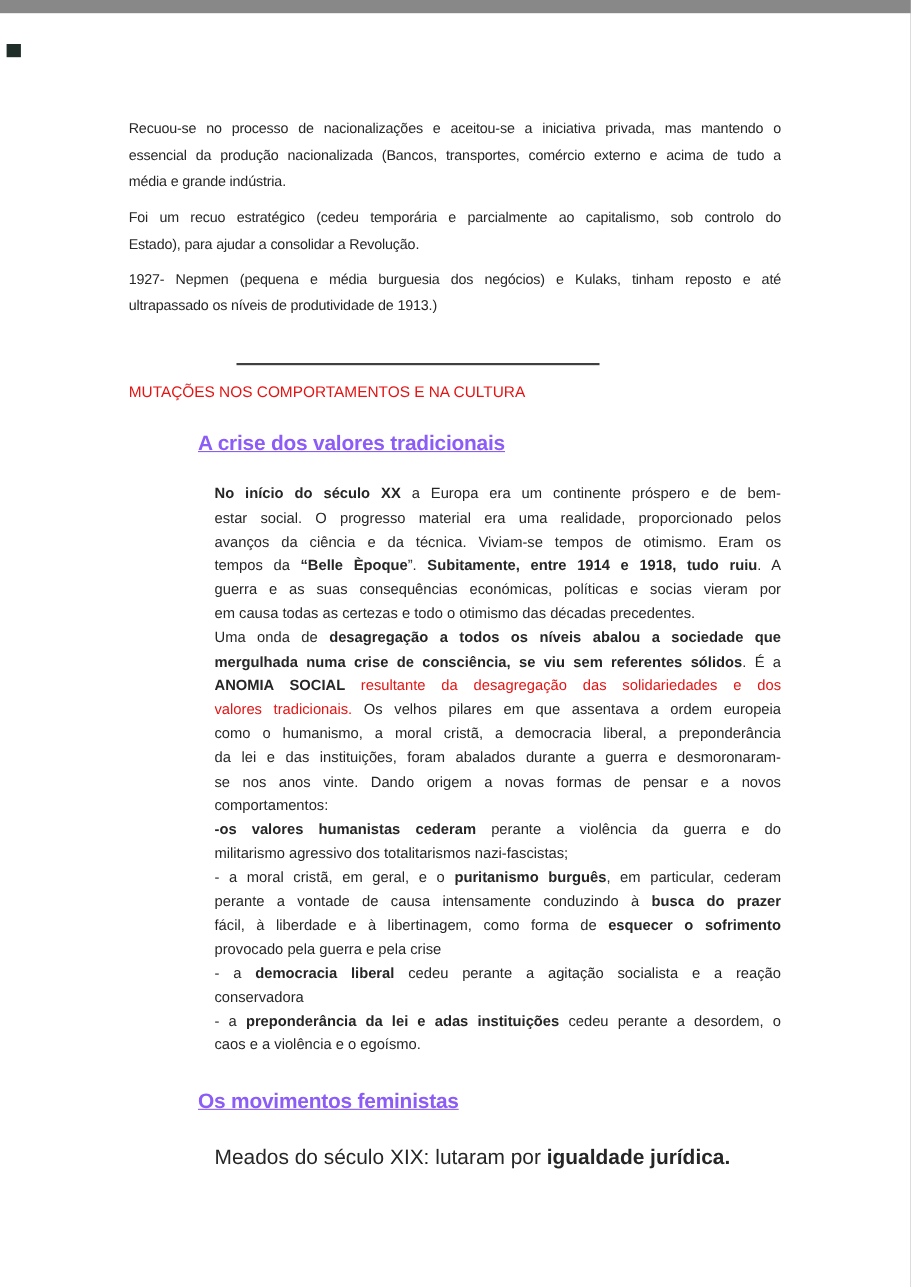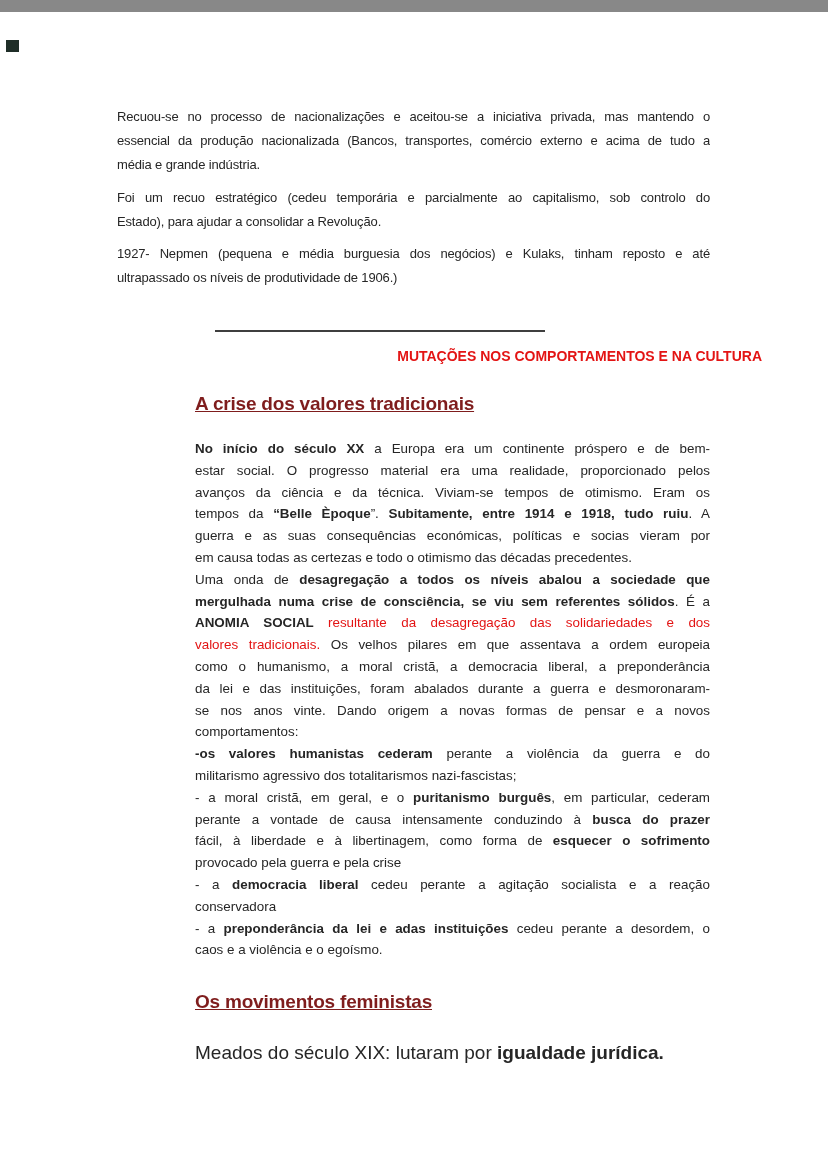--- a/index.html
+++ b/index.html
@@ -44,29 +44,29 @@
   .final .line{max-height:20px;}
   .line-end{text-align-last:left;}
   .bold{font-weight:700;}
   .red{color:var(--red,#e31414);}
   .divider{
     position:absolute;left:215px;top:318px;width:330px;height:0;
     border-top:2px solid var(--rule,#3f3f3f);
   }
   .red-title{
     position:absolute;left:117px;top:336px;width:645px;
-    text-align:right;
-    font-size:14px;font-weight:700;
+    text-align:left;
+    font-size:14px;font-weight:400;
     color:var(--red,#e31414);
   }
   .heading{
-    position:absolute;left:195px;margin:0;
+    position:absolute;left:180px;margin:0;
     font-size:19px;font-weight:700;
     text-decoration:underline;
-    color:#7f1d1d;
+    color:#8b5cf6;
     letter-spacing:-0.2px;
   }
   .h1{top:381px;}
   .h2{top:979px;}
 </style>
 </head>
 <body>
 
 <div class="page" style="--bg: #ffffff; --ink: #262626; --red: #e31414; --rule: #3f3f3f; --mark: #1f2e28;">
   <div class="corner"></div>
@@ -76,21 +76,21 @@
         <div class="line"><span>Recuou-se no processo de nacionalizações e aceitou-se a iniciativa privada, mas mantendo o</span></div>
         <div class="line"><span>essencial da produção nacionalizada (Bancos, transportes, comércio externo e acima de tudo a</span></div>
         <div class="line line-end"><span>média e grande indústria.</span></div>
       </div>
     <div class="para">
         <div class="line"><span>Foi um recuo estratégico (cedeu temporária e parcialmente ao capitalismo, sob controlo do</span></div>
         <div class="line line-end"><span>Estado), para ajudar a consolidar a Revolução.</span></div>
       </div>
     <div class="para">
         <div class="line"><span>1927- Nepmen (pequena e média burguesia dos negócios) e Kulaks, tinham reposto e até</span></div>
-        <div class="line line-end"><span>ultrapassado os níveis de produtividade de 1906.)</span></div>
+        <div class="line line-end"><span>ultrapassado os níveis de produtividade de 1913.)</span></div>
       </div>
   </div>
 
   <div class="divider"></div>
 
   <div class="red-title">MUTAÇÕES NOS COMPORTAMENTOS E NA CULTURA</div>
 
   <h2 class="heading h1">A crise dos valores tradicionais</h2>
 
   <div class="block main">

